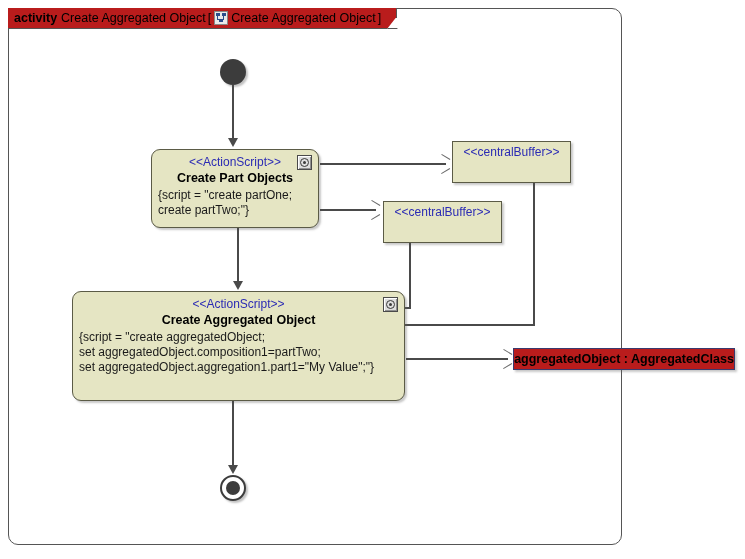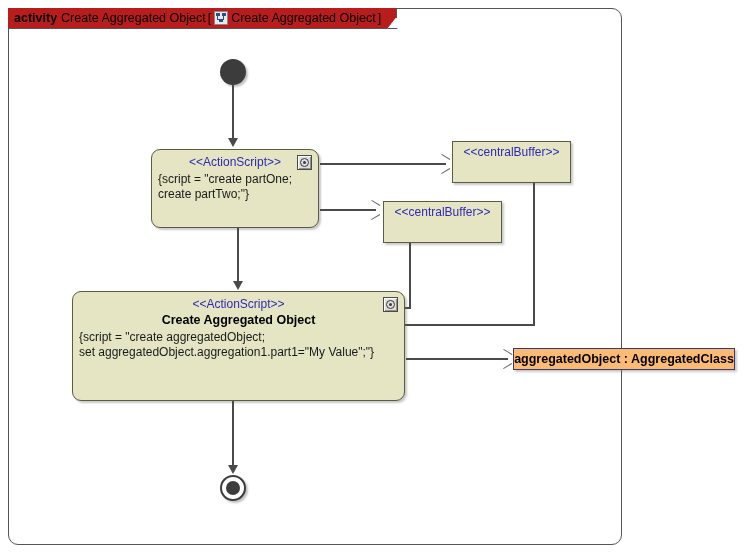--- a/index.html
+++ b/index.html
@@ -156,21 +156,21 @@
     width: 3px;
     height: 3px;
     background: #3a3a3a;
     border-radius: 50%;
   }
 
   
   .object-node {
     position: absolute;
     box-sizing: border-box;
-    background: #fdba74;
+    background: #b91c1c;
     border: 1px solid #3a3a6e;
     box-shadow: 2px 2px 2px rgba(100,100,100,0.35);
     display: flex;
     align-items: center;
     justify-content: center;
     font-weight: bold;
     font-size: 12.5px;
     white-space: nowrap;
     color: #000000;
   }
@@ -269,20 +269,21 @@
   <span class="hdr-bracket">]</span>
 </div>
 
 <div id="initial-node" style="left:220px; top:59px;"></div>
 
 <div class="edge-line edge-v" style="left:232px; top:85px; height:56px;"></div>
 <div class="arrow-down" style="left:228px; top:138px;"></div>
 
 <div class="node action-node" style="left:151px; top:149px; width:168px; height:79px;">
   <div class="stereotype">&lt;&lt;ActionScript&gt;&gt;</div>
+  <div class="node-title">Create Part Objects</div>
   <div class="node-body">
     <div>{script = "create partOne;</div>
     <div>create partTwo;"}</div>
   </div>
   <div class="action-icon" style="right:6px; top:5px;">
     <span class="ring"></span>
       <span class="dot"></span>
   </div>
 </div>
 
@@ -309,20 +310,21 @@
 <div class="arrow-left-open" style="left:303px; top:319px;"></div>
 
 <div class="edge-line edge-v" style="left:237px; top:228px; height:56px;"></div>
 <div class="arrow-down" style="left:233px; top:281px;"></div>
 
 <div class="node action-node" style="left:72px; top:291px; width:333px; height:110px;">
   <div class="stereotype">&lt;&lt;ActionScript&gt;&gt;</div>
   <div class="node-title">Create Aggregated Object</div>
   <div class="node-body">
     <div>{script = "create aggregatedObject;</div>
+    <div>set aggregatedObject.composition1=partTwo;</div>
     <div>set aggregatedObject.aggregation1.part1="My Value";"}</div>
   </div>
   <div class="action-icon" style="right:6px; top:5px;">
     <span class="ring"></span>
       <span class="dot"></span>
   </div>
 </div>
 
 <div class="edge-line edge-h" style="left:406px; top:358px; width:102px;"></div>
 <div class="arrow-right-open" style="left:502px; top:353px;"></div>

